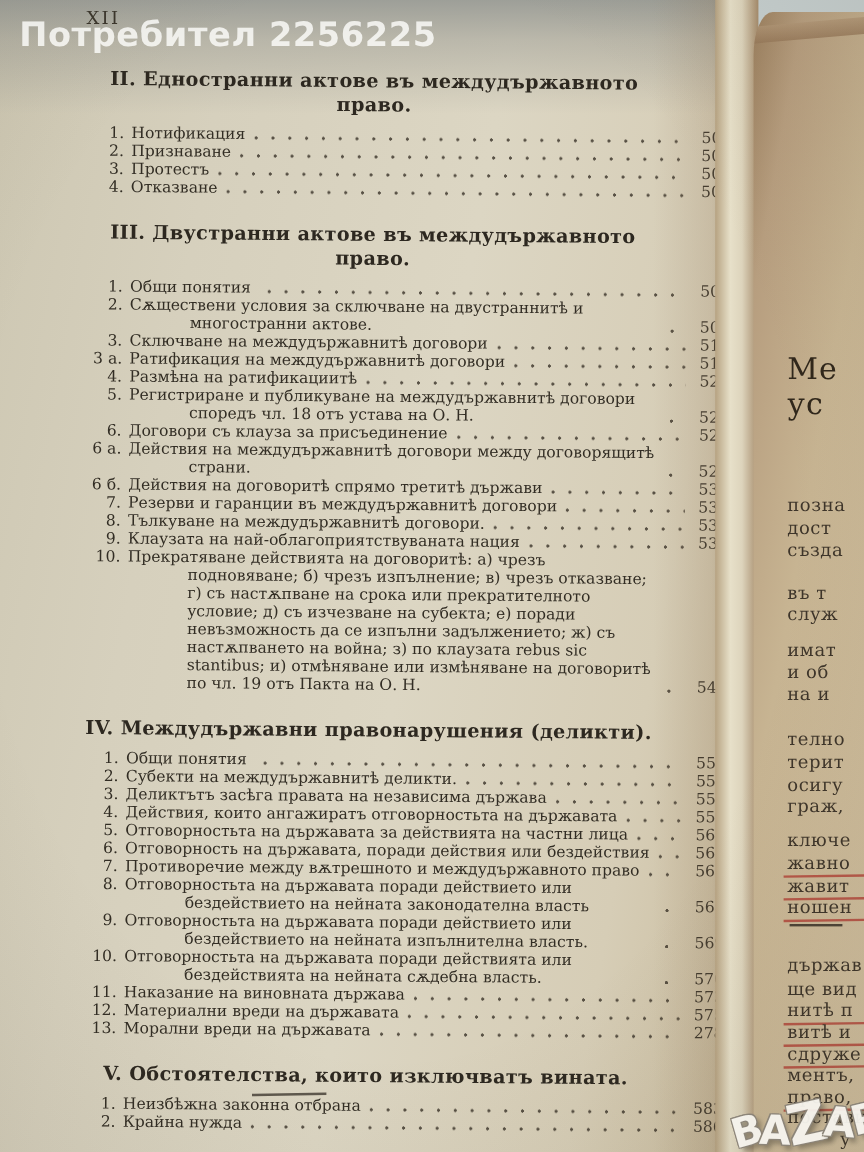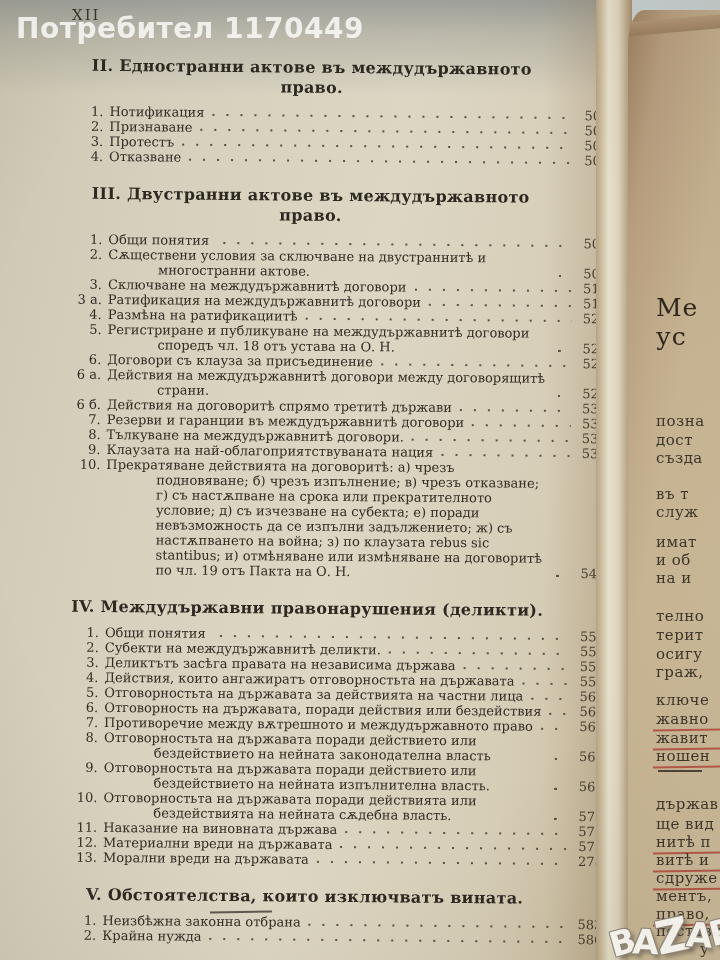--- a/index.html
+++ b/index.html
@@ -315,17 +315,17 @@
         <div class="frag red" style="top: 859px;">сдруже</div>
         <div class="frag" style="top: 877px;">ментъ,</div>
         <div class="frag red" style="top: 895px;">право,</div>
         <div class="frag" style="top: 912px;">постави</div>
         <div class="frag" style="top: 930px; left: 72px;">у</div>
       </div>
   </div>
 
   <div class="vignette"></div>
 
-  <div class="user-watermark">Потребител 1170449</div>
+  <div class="user-watermark">Потребител 2256225</div>
 
   <div class="store-watermark" id="bazar"><span>B</span><span>A</span><span>Z</span><span>A</span><span>R</span></div>
 
 </div>
 
 </body></html>

